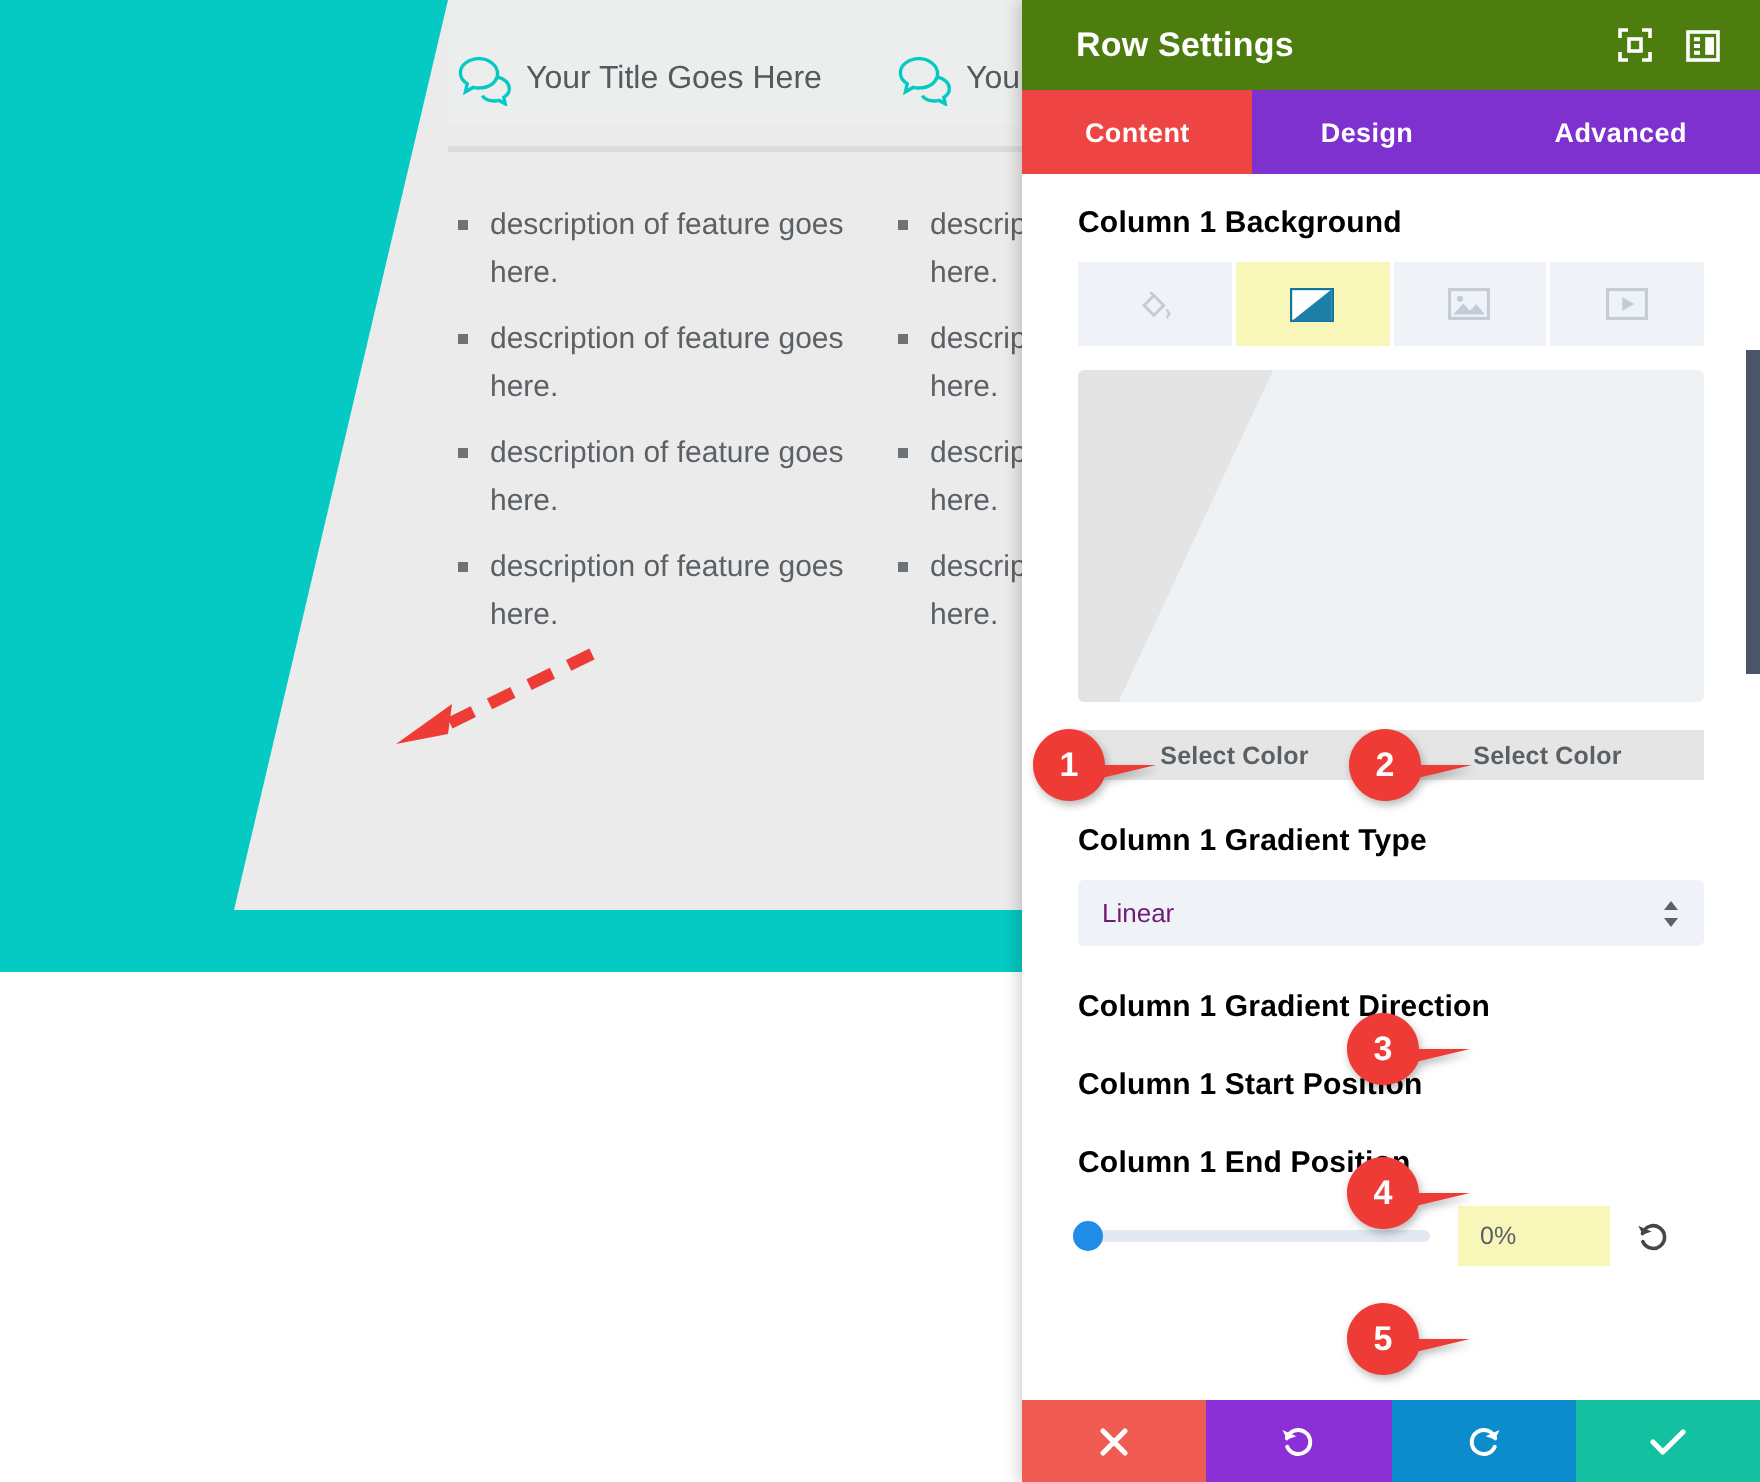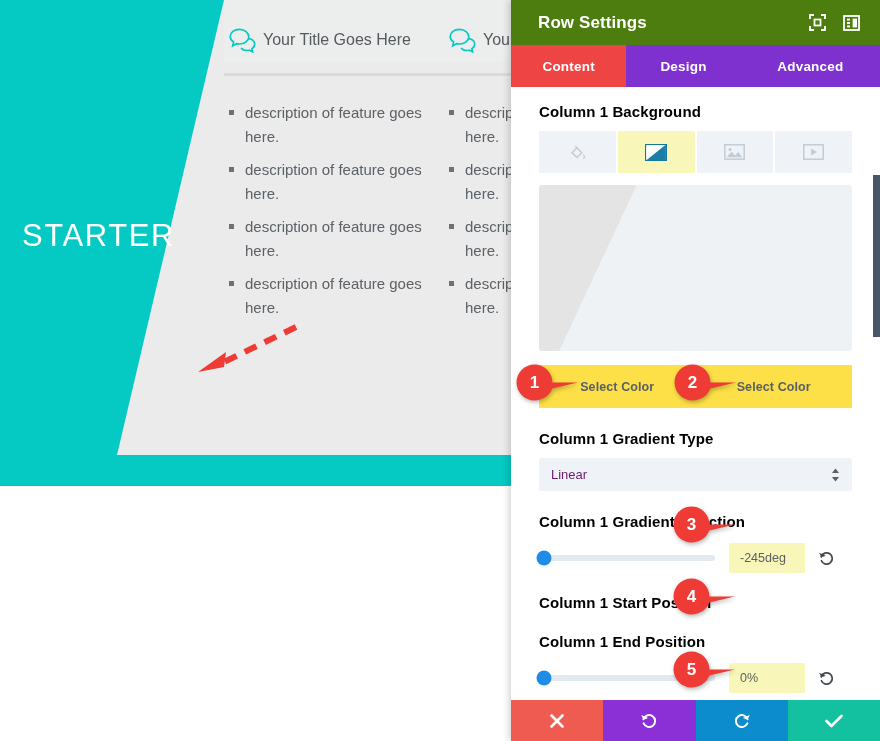--- a/index.html
+++ b/index.html
@@ -221,22 +221,22 @@
     border-radius: 3px;
     background:
       linear-gradient(-245deg, #e4e4e4 0%, #e4e4e4 25%, #eef2f5 25%, #eef2f5 100%);
   }
 
   
   .color-row {
     display: flex;
     margin-top: 14px;
     position: relative;
-    background: #fde047;
-    height: 43px;
+    background: #e5e5e5;
+    height: 25px;
   }
   .color-btn {
     flex: 1 1 0;
     display: flex;
     align-items: center;
     justify-content: center;
     font-size: 12.5px;
     font-weight: bold;
     color: #5a6065;
     letter-spacing: .1px;
@@ -356,21 +356,20 @@
 </style>
 </head>
 <body>
 
 <div id="page-preview">
   <div class="teal-band"></div>
   <div class="grey-shape"></div>
   <div class="grey-shape-inner-top"></div>
   <div class="grey-divider"></div>
 
-  <div class="starter-label">STARTER</div>
 
   <div class="feature-col c1">
     <div class="feature-head">
       <span class="bubble-icon">
         <svg width="30" height="26" viewBox="0 0 30 26">
           <path d="M11.5 2.3C6.3 2.3 2.2 5.5 2.2 9.4c0 2.2 1.3 4.2 3.4 5.5l-.9 4 3.9-2.2c.9.2 1.9.3 2.9.3 5.2 0 9.3-3.2 9.3-7.1S16.7 2.3 11.5 2.3z" fill="none" stroke="#05c9c3" stroke-width="1.7"></path>
           <path d="M20.5 11.5c3.6.6 6.2 3 6.2 5.8 0 1.8-1.1 3.4-2.8 4.4l.7 3.2-3.1-1.7c-.7.2-1.5.3-2.3.3-2.6 0-4.9-1-6.1-2.6" fill="none" stroke="#05c9c3" stroke-width="1.7"></path>
         </svg>
       </span>
       <span class="feature-title">Your Title Goes Here</span>
@@ -485,32 +484,20 @@
           <svg width="9" height="14" viewBox="0 0 9 14">
             <path d="M4.5 0.5 L8 5 L1 5 Z" fill="#5a6065"></path>
             <path d="M4.5 13.5 L8 9 L1 9 Z" fill="#5a6065"></path>
           </svg>
         </span>
       </div>
     </div>
 
     <div class="group mt-lg">
       <div class="field-label">Column 1 Gradient Direction</div>
-      <div class="slider-row">
-        <div class="slider-track">
-          <span class="slider-thumb" id="thumb-direction" style="left: 3%;"></span>
-        </div>
-        <div class="slider-value">-245deg</div>
-        <span class="slider-reset">
-          <svg width="17" height="17" viewBox="0 0 18 18">
-            <path d="M3.4 7.2 A6 6 0 1 1 3.6 11.4" fill="none" stroke="#43484c" stroke-width="1.9" stroke-linecap="round"></path>
-            <path d="M1.2 3 L3.6 7.8 L8.2 6.1 Z" fill="#43484c"></path>
-          </svg>
-        </span>
-      </div>
     </div>
 
     <div class="group mt-lg">
       <div class="field-label">Column 1 Start Position</div>
     </div>
 
     <div class="group mt-lg">
       <div class="field-label">Column 1 End Position</div>
       <div class="slider-row">
         <div class="slider-track">

